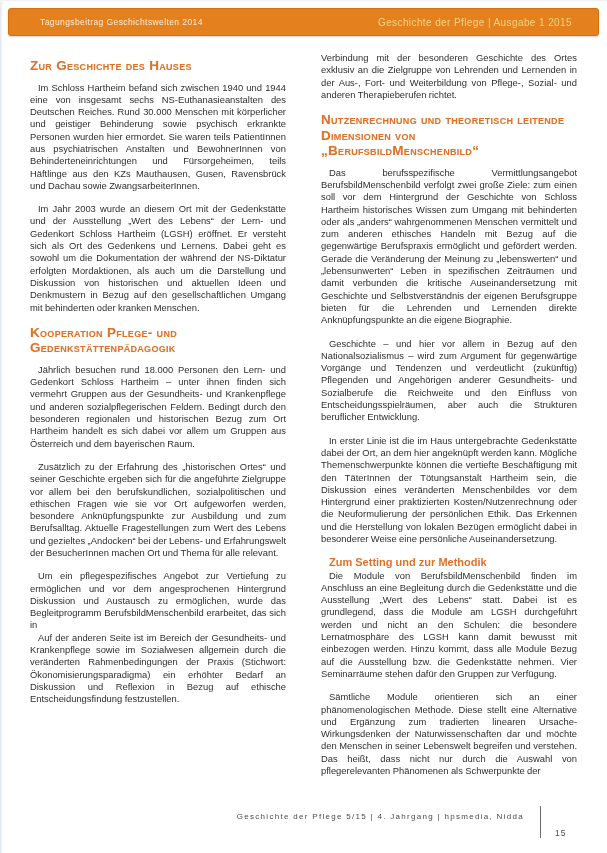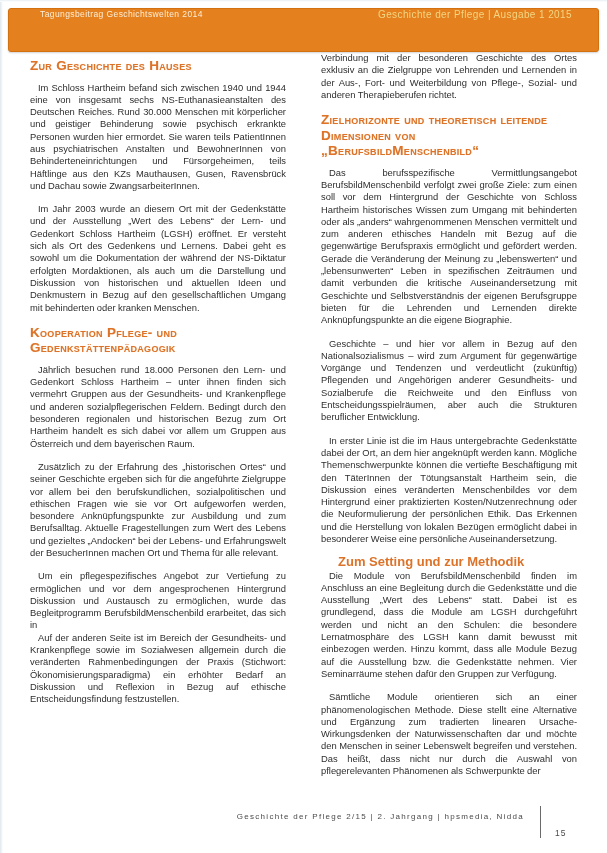--- a/index.html
+++ b/index.html
@@ -18,25 +18,25 @@
     background:#ffffff;
     font-family:"Liberation Sans","DejaVu Sans",sans-serif;
     color:var(--body-text);
     overflow:hidden;
   }
   
   .scan-edge{position:absolute;left:0;top:0;bottom:0;width:3px;background:linear-gradient(90deg,#dfe7ee,#ffffff);}
   .scan-edge-top{position:absolute;left:0;top:0;right:0;height:2px;background:linear-gradient(180deg,#e8eef3,#ffffff);}
 
   .header-bar{
-    position:absolute;left:8px;top:8px;width:591px;height:44px;
+    position:absolute;left:8px;top:8px;width:591px;height:28px;
     background:var(--accent-orange);
     border:1px solid var(--accent-orange-dark);
     border-radius:3px;
-    display:flex;align-items:flex-start;justify-content:space-between;
+    display:flex;align-items:center;justify-content:space-between;
     padding:0 26px 0 31px;
     box-shadow:0 1px 2px rgba(0,0,0,0.18);
   }
   .header-left{
     font-size:8.5px;letter-spacing:0.4px;color:var(--header-left-text);
   }
   .header-right{
     font-size:10px;letter-spacing:0.4px;color:var(--header-right-text);
   }
 
@@ -49,25 +49,25 @@
   .headline{
     font-variant:small-caps;
     font-size:13.5px;
     line-height:15.5px;
     color:var(--heading-orange);
     letter-spacing:0.3px;
     margin:6px 0 8px 0;
     text-shadow:0 0 1px rgba(238,166,96,0.45);
   }
   .subheadline{
-    font-size:13px;
+    font-size:11px;
     line-height:12.3px;
     font-weight:700;
     color:var(--heading-orange);
-    margin:0 0 1px 17px;
+    margin:0 0 1px 8px;
   }
   .para{
     font-size:9.4px;
     line-height:12.3px;
     text-align:justify;
     text-indent:8px;
     margin:0 0 11px 0;
     word-spacing:-0.2px;
     hyphens:auto;
   }
@@ -109,28 +109,28 @@
     <p class="para">Im Jahr 2003 wurde an diesem Ort mit der Gedenkstätte und der Ausstellung „Wert des Lebens“ der Lern- und Gedenkort Schloss Hartheim (LGSH) eröffnet. Er versteht sich als Ort des Gedenkens und Lernens. Dabei geht es sowohl um die Dokumentation der während der NS-Diktatur erfolgten Mordaktionen, als auch um die Darstellung und Diskussion von historischen und aktuellen Ideen und Denkmustern in Bezug auf den gesellschaftlichen Umgang mit behinderten oder kranken Menschen.</p>
     <h2 class="headline">Kooperation Pflege- und Gedenkstättenpädagogik</h2>
     <p class="para">Jährlich besuchen rund 18.000 Personen den Lern- und Gedenkort Schloss Hartheim – unter ihnen finden sich vermehrt Gruppen aus der Gesundheits- und Krankenpflege und anderen sozialpflegerischen Feldern. Bedingt durch den besonderen regionalen und historischen Bezug zum Ort Hartheim handelt es sich dabei vor allem um Gruppen aus Österreich und dem bayerischen Raum.</p>
     <p class="para">Zusätzlich zu der Erfahrung des „historischen Ortes“ und seiner Geschichte ergeben sich für die angeführte Zielgruppe vor allem bei den berufskundlichen, sozialpolitischen und ethischen Fragen wie sie vor Ort aufgeworfen werden, besondere Anknüpfungspunkte zur Ausbildung und zum Berufsalltag. Aktuelle Fragestellungen zum Wert des Lebens und gezieltes „Andocken“ bei der Lebens- und Erfahrungswelt der BesucherInnen machen Ort und Thema für alle relevant.</p>
     <p class="para tight">Um ein pflegespezifisches Angebot zur Vertiefung zu ermöglichen und vor dem angesprochenen Hintergrund Diskussion und Austausch zu ermöglichen, wurde das Begleitprogramm BerufsbildMenschenbild erarbeitet, das sich in</p>
     <p class="para">Auf der anderen Seite ist im Bereich der Gesundheits- und Krankenpflege sowie im Sozialwesen allgemein durch die veränderten Rahmenbedingungen der Praxis (Stichwort: Ökonomisierungsparadigma) ein erhöhter Bedarf an Diskussion und Reflexion in Bezug auf ethische Entscheidungsfindung festzustellen.</p>
   </div>
 
   <div class="col">
     <p class="para" style="text-indent:0;">Verbindung mit der besonderen Geschichte des Ortes exklusiv an die Zielgruppe von Lehrenden und Lernenden in der Aus-, Fort- und Weiterbildung von Pflege-, Sozial- und anderen Therapieberufen richtet.</p>
-    <h2 class="headline">Zielhorizonte und theoretisch leitende Dimensionen von „BerufsbildMenschenbild“</h2>
+    <h2 class="headline">Nutzenrechnung und theoretisch leitende Dimensionen von „BerufsbildMenschenbild“</h2>
     <p class="para">Das berufsspezifische Vermittlungsangebot BerufsbildMenschenbild verfolgt zwei große Ziele: zum einen soll vor dem Hintergrund der Geschichte von Schloss Hartheim historisches Wissen zum Umgang mit behinderten oder als „anders“ wahrgenommenen Menschen vermittelt und zum anderen ethisches Handeln mit Bezug auf die gegenwärtige Berufspraxis ermöglicht und gefördert werden. Gerade die Veränderung der Meinung zu „lebenswerten“ und „lebensunwerten“ Leben in spezifischen Zeiträumen und damit verbunden die kritische Auseinandersetzung mit Geschichte und Selbstverständnis der eigenen Berufsgruppe bieten für die Lehrenden und Lernenden direkte Anknüpfungspunkte an die eigene Biographie.</p>
     <p class="para">Geschichte – und hier vor allem in Bezug auf den Nationalsozialismus – wird zum Argument für gegenwärtige Vorgänge und Tendenzen und verdeutlicht (zukünftig) Pflegenden und Angehörigen anderer Gesundheits- und Sozialberufe die Reichweite und den Einfluss von Entscheidungsspielräumen, aber auch die Strukturen beruflicher Entwicklung.</p>
     <p class="para">In erster Linie ist die im Haus untergebrachte Gedenkstätte dabei der Ort, an dem hier angeknüpft werden kann. Mögliche Themenschwerpunkte können die vertiefte Beschäftigung mit den TäterInnen der Tötungsanstalt Hartheim sein, die Diskussion eines veränderten Menschenbildes vor dem Hintergrund einer praktizierten Kosten/Nutzenrechnung oder die Neuformulierung der persönlichen Ethik. Das Erkennen und die Herstellung von lokalen Bezügen ermöglicht dabei in besonderer Weise eine persönliche Auseinandersetzung.</p>
     <h3 class="subheadline">Zum Setting und zur Methodik</h3>
     <p class="para">Die Module von BerufsbildMenschenbild finden im Anschluss an eine Begleitung durch die Gedenkstätte und die Ausstellung „Wert des Lebens“ statt. Dabei ist es grundlegend, dass die Module am LGSH durchgeführt werden und nicht an den Schulen: die besondere Lernatmosphäre des LGSH kann damit bewusst mit einbezogen werden. Hinzu kommt, dass alle Module Bezug auf die Ausstellung bzw. die Gedenkstätte nehmen. Vier Seminarräume stehen dafür den Gruppen zur Verfügung.</p>
     <p class="para tight">Sämtliche Module orientieren sich an einer phänomenologischen Methode. Diese stellt eine Alternative und Ergänzung zum tradierten linearen Ursache-Wirkungsdenken der Naturwissenschaften dar und möchte den Menschen in seiner Lebenswelt begreifen und verstehen. Das heißt, dass nicht nur durch die Auswahl von pflegerelevanten Phänomenen als Schwerpunkte der</p>
   </div>
 
 </div>
 
 <div class="footer">
-  <span class="footer-imprint">Geschichte der Pflege 2/15 | 2. Jahrgang | hpsmedia, Nidda</span>
+  <span class="footer-imprint">Geschichte der Pflege 5/15 | 4. Jahrgang | hpsmedia, Nidda</span>
   <span class="footer-divider"></span>
   <span class="footer-page">15</span>
 </div>
 
 </body></html>

